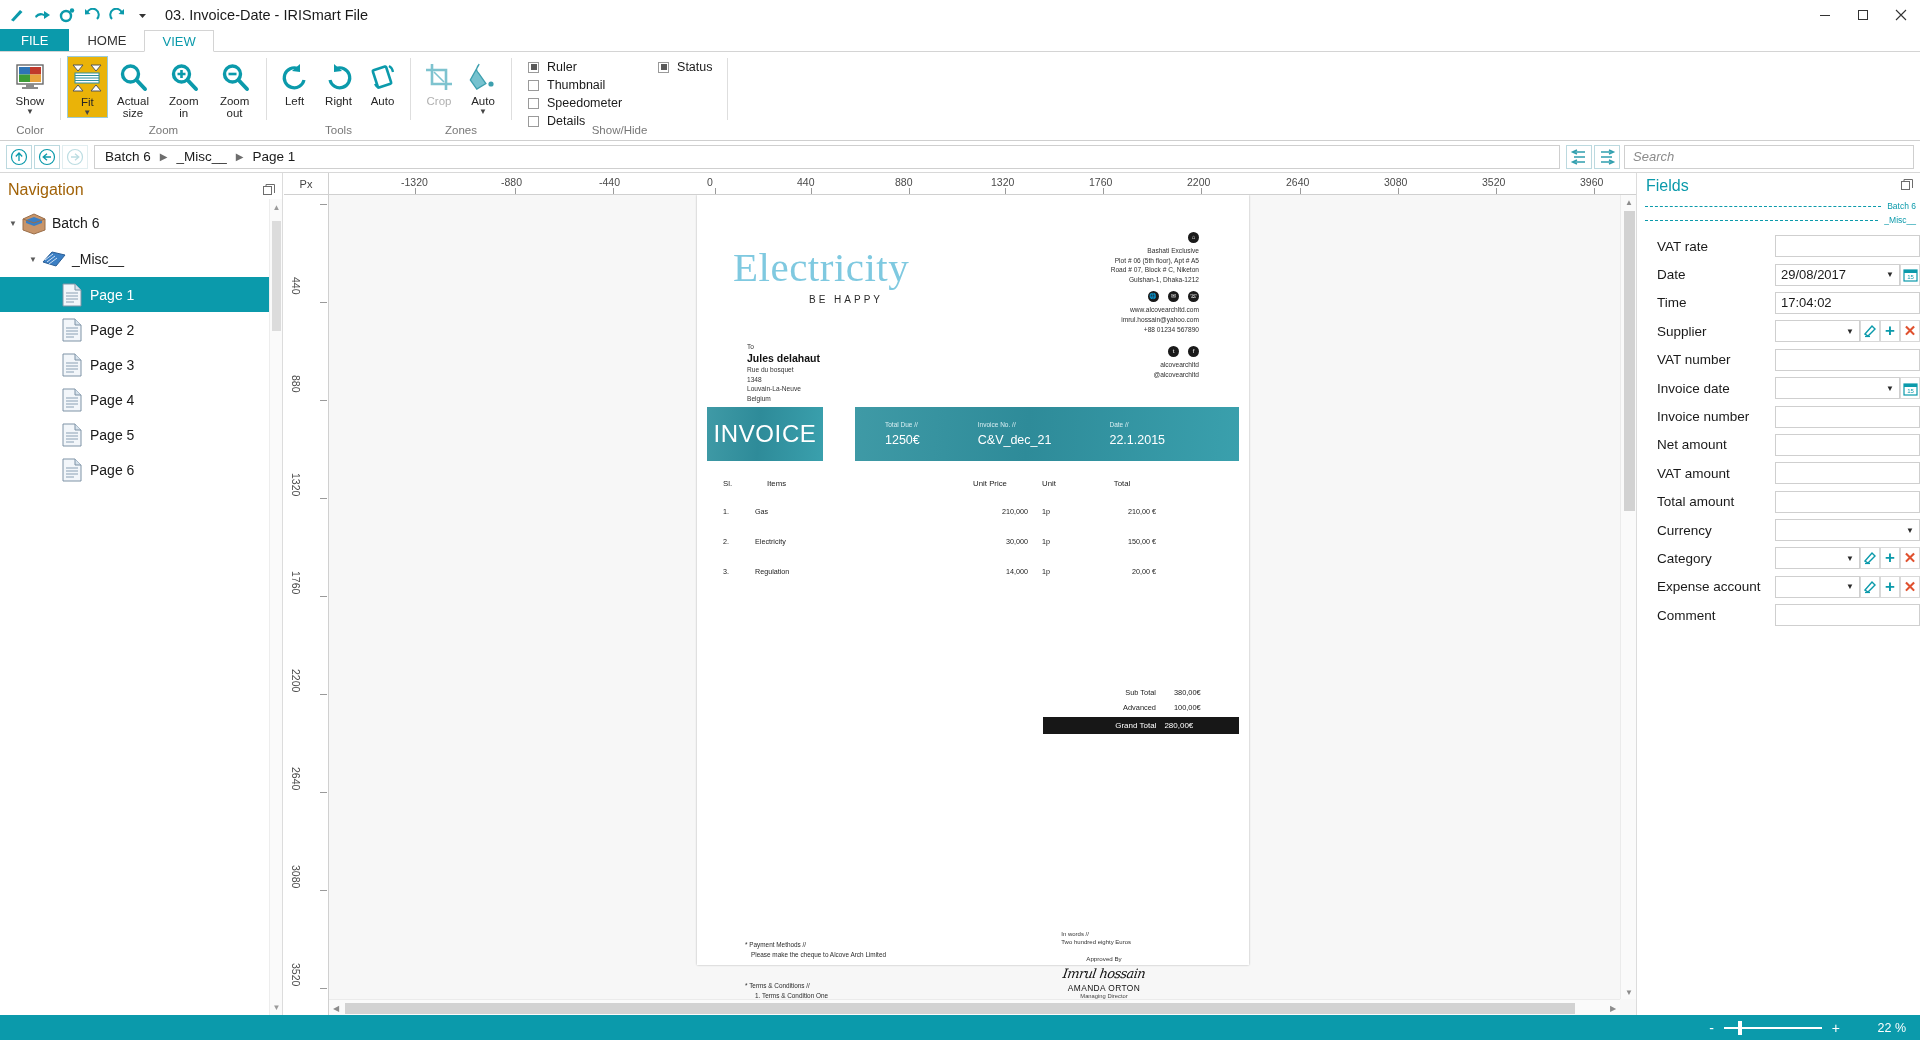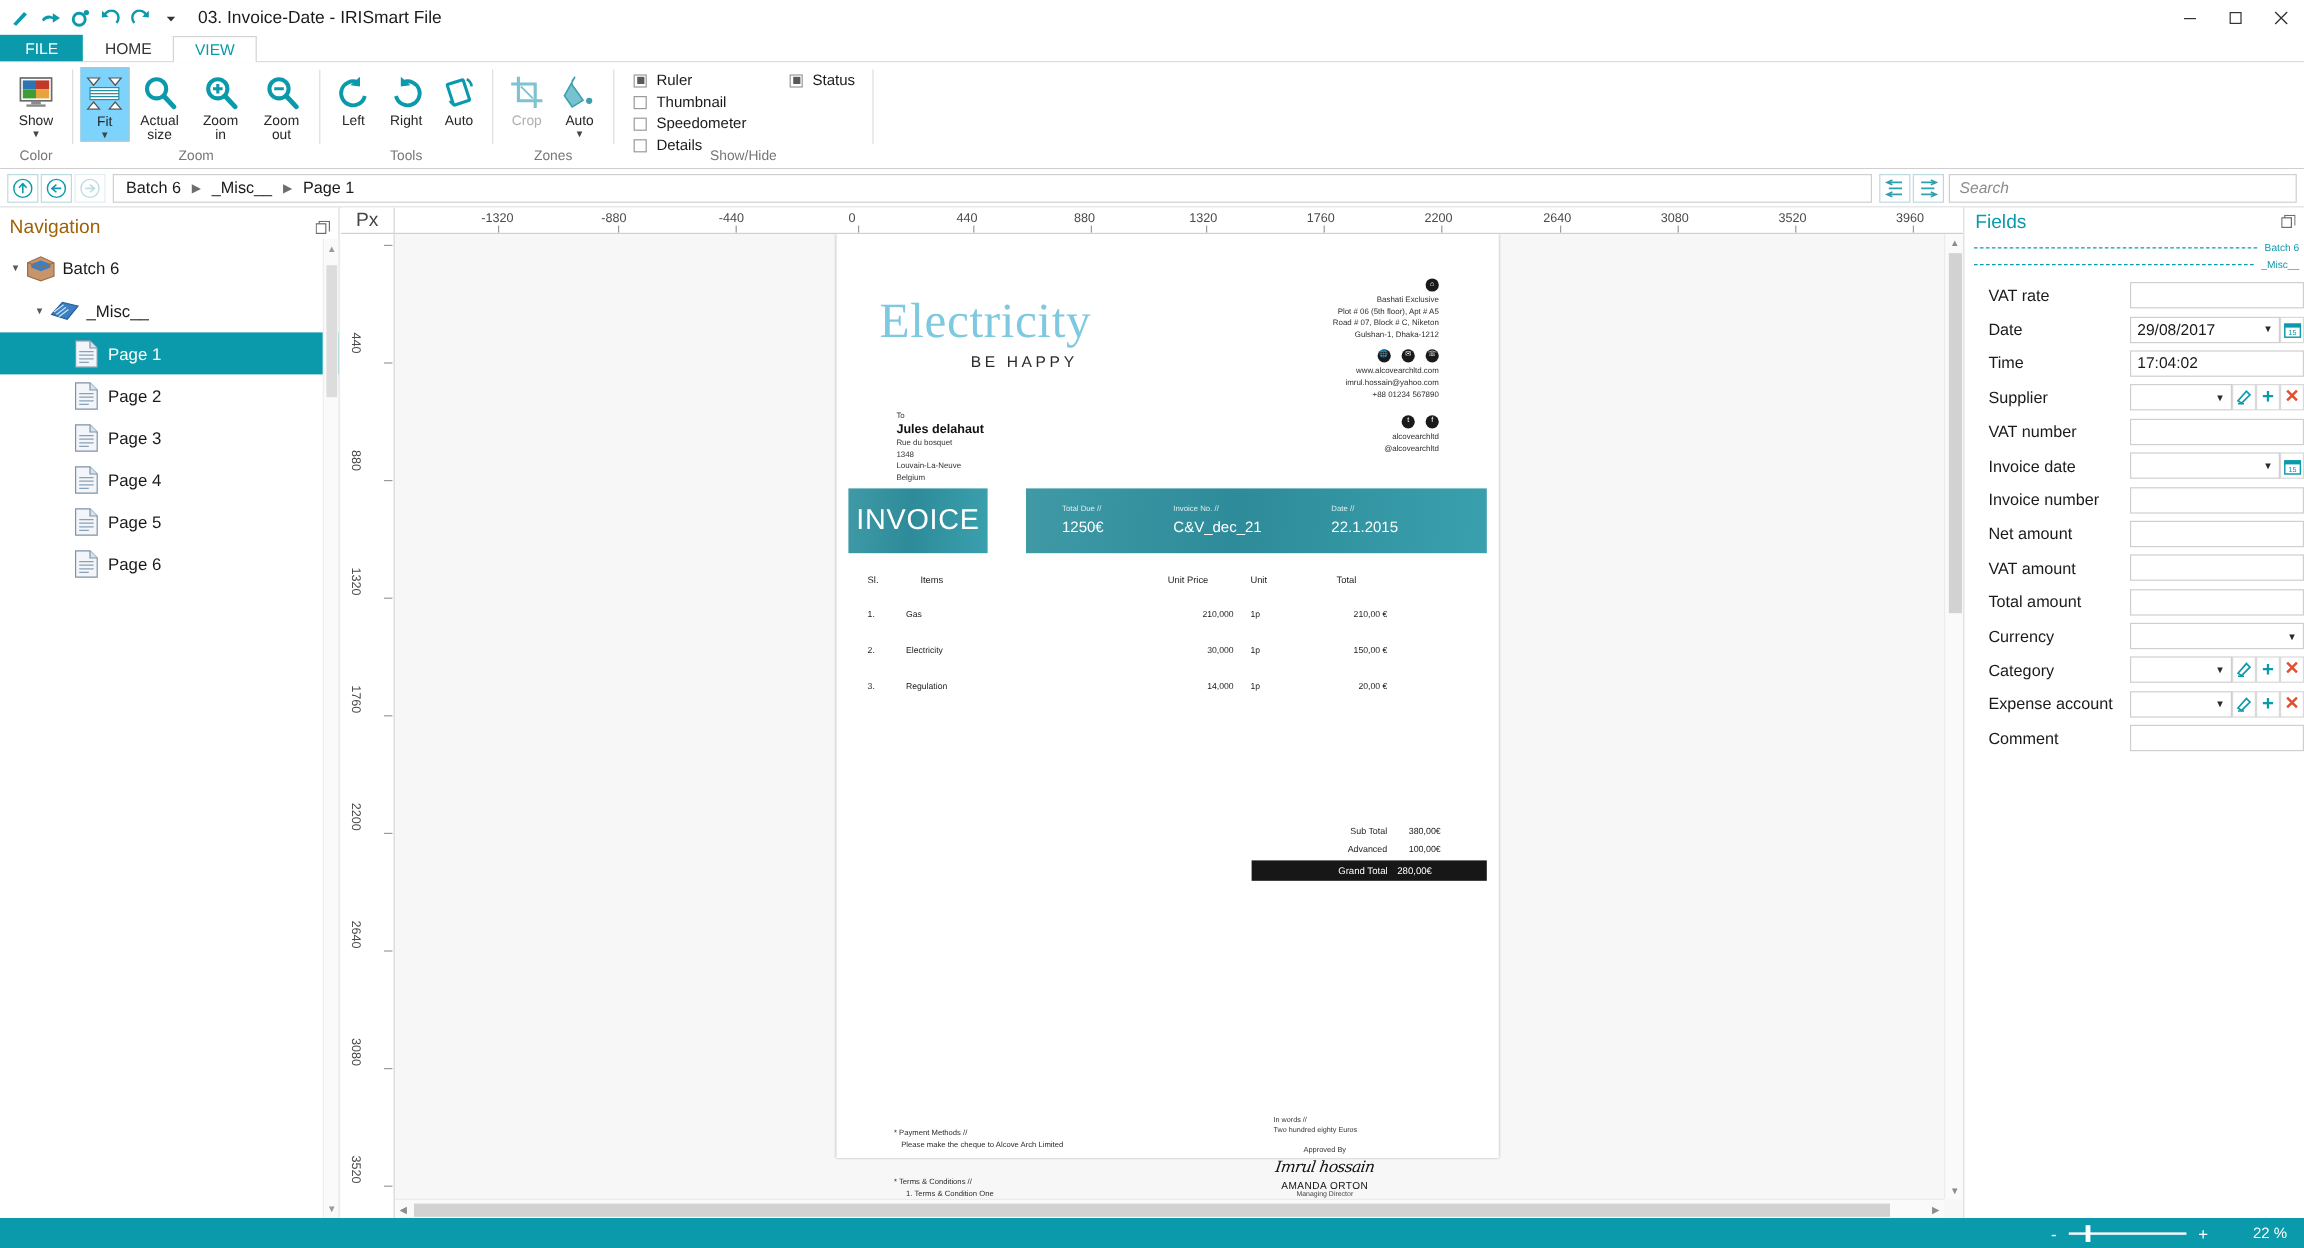--- a/index.html
+++ b/index.html
@@ -56,21 +56,21 @@
     text-align: center; font-size: 11.5px; color: #777; height: 17px; line-height: 15px;
     border-top: 0px;
   }
   .rsep { width: 1px; background: #dedede; margin: 6px 0 20px 0; }
 
   .bigbtn {
     width: 58px; display: flex; flex-direction: column; align-items: center;
     padding-top: 3px; font-size: 11.5px; color: #262626; text-align: left; line-height: 12px;
   }
   .bigbtn .icow { height: 36px; display: flex; align-items: center; justify-content: center; }
-  .bigbtn.sel { background: #7dd3fc; border: 1px solid #9ccbd8; }
+  .bigbtn.sel { background: #eab308; border: 1px solid #9ccbd8; }
   .bigbtn.dis { color: #b0b0b0; }
   .caret-dn { font-size: 8px; line-height: 8px; margin-top: 1px; color: #444; }
 
   .chkcol { display: flex; flex-direction: column; gap: 4px; padding: 6px 10px 0 10px; }
   .chkrow { display: flex; align-items: center; font-size: 12.5px; color: #1a1a1a; }
   .chkbox {
     width: 11px; height: 11px; border: 1px solid #9a9a9a; background: #fff;
     margin-right: 8px; display: flex; align-items: center; justify-content: center;
   }
   .chkbox.on::after { content:""; width: 6px; height: 6px; background: #5a5a5a; display:block; }
@@ -132,21 +132,21 @@
   .nav-scroll .thumb { position: absolute; left: 2px; top: 22px; width: 9px; height: 110px; background: #dcdcdc; }
   .nav-scroll .arr { position: absolute; left: 0; width: 13px; height: 16px; display:flex; align-items:center; justify-content:center; color:#9a9a9a; font-size: 8px;}
 
   
   .viewer {
     position: absolute; left: 284px; top: 173px; right: 284px; height: 842px; background: #f7f7f7;
   }
   .ruler-corner {
     position:absolute; left:0; top:0; width: 45px; height: 22px; background:#fff;
     border-right: 1px solid #d0d0d0; border-bottom: 1px solid #d0d0d0;
-    display:flex; align-items:center; justify-content:center; font-size: 16px; color:#444;
+    display:flex; align-items:center; justify-content:center; font-size: 11px; color:#444;
   }
   .ruler-h {
     position: absolute; left: 45px; top: 0; right: 0; height: 22px; background: #fff;
     border-bottom: 1px solid #d0d0d0; overflow: hidden;
   }
   .ruler-v {
     position: absolute; left: 0; top: 22px; width: 45px; bottom: 0; background: #fff;
     border-right: 1px solid #d0d0d0; overflow: hidden;
   }
   .rt { position: absolute; font-size: 10.5px; color: #4a4a4a; }
@@ -164,21 +164,21 @@
   
   .page {
     position: absolute; left: 368px; top: 0px; width: 552px; height: 770px;
     background: #fff; box-shadow: 0 0 2px rgba(0,0,0,.28);
     font-family: "Liberation Sans", sans-serif; color: #111;
   }
   .inv-title {
     position:absolute; left: 36px; top: 48px; font-family: "Liberation Serif", serif;
     font-size: 41px; color: #7fc9e0; letter-spacing: .5px;
   }
-  .behappy { position: absolute; left: 112px; top: 99px; font-size: 13px; letter-spacing: 3px; color: #2b2b2b; }
+  .behappy { position: absolute; left: 112px; top: 99px; font-size: 10px; letter-spacing: 3px; color: #2b2b2b; }
   .comp-block { position: absolute; right: 50px; top: 30px; text-align: right; font-size: 6.6px; color: #2f2f2f; line-height: 9.6px; }
   .circ-row { display: flex; justify-content: flex-end; gap: 9px; margin: 7px 0 3px 0; }
   .circ { width: 11px; height: 11px; border-radius: 50%; background: #1a1a1a; color:#fff;
           display:flex; align-items:center; justify-content:center; font-size: 6px; }
   .to-block { position: absolute; left: 50px; top: 147px; font-size: 6.6px; color: #333; line-height: 9.6px; }
   .to-name { font-size: 10.5px; color: #111; font-weight: 600; margin: 2px 0 2px 0; }
 
   .band { position: absolute; top: 212px; height: 54px; background:
      linear-gradient(95deg,#3f9aa6 0%, #2e8b99 45%, #3aa0ad 100%); }
   .band-left { left: 10px; width: 116px; display:flex; align-items:center; justify-content:center; }

